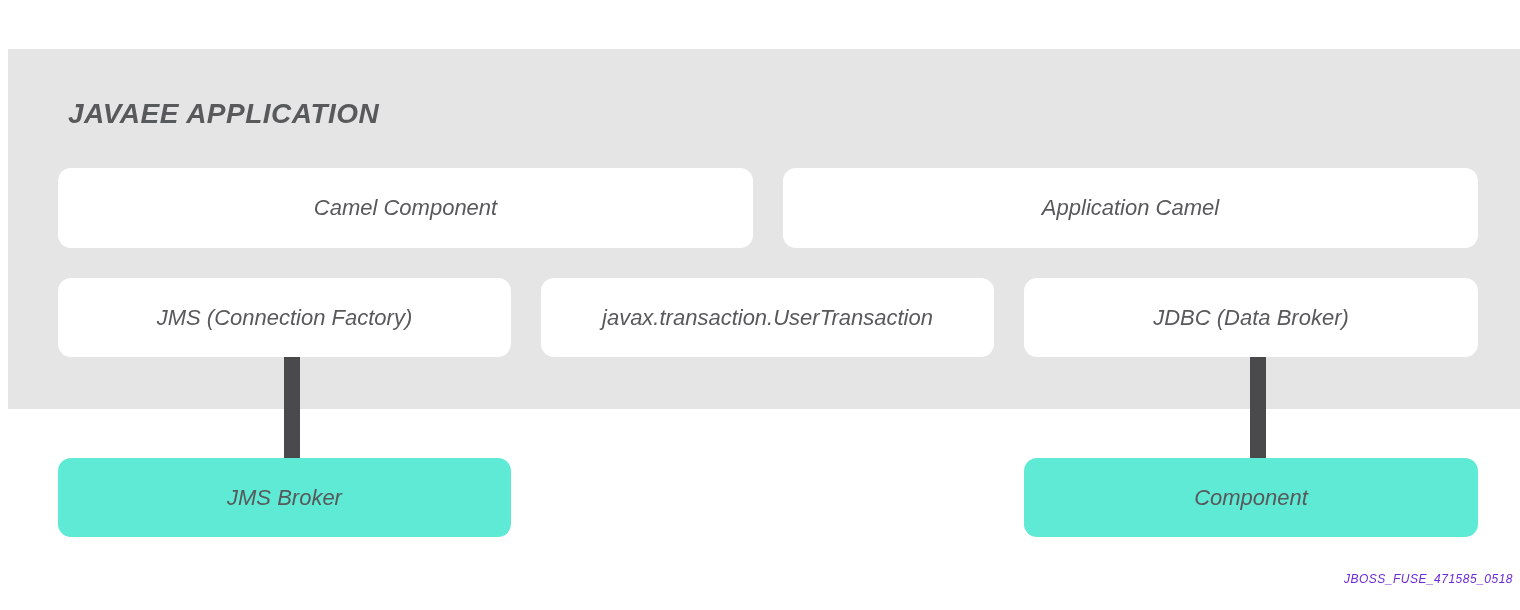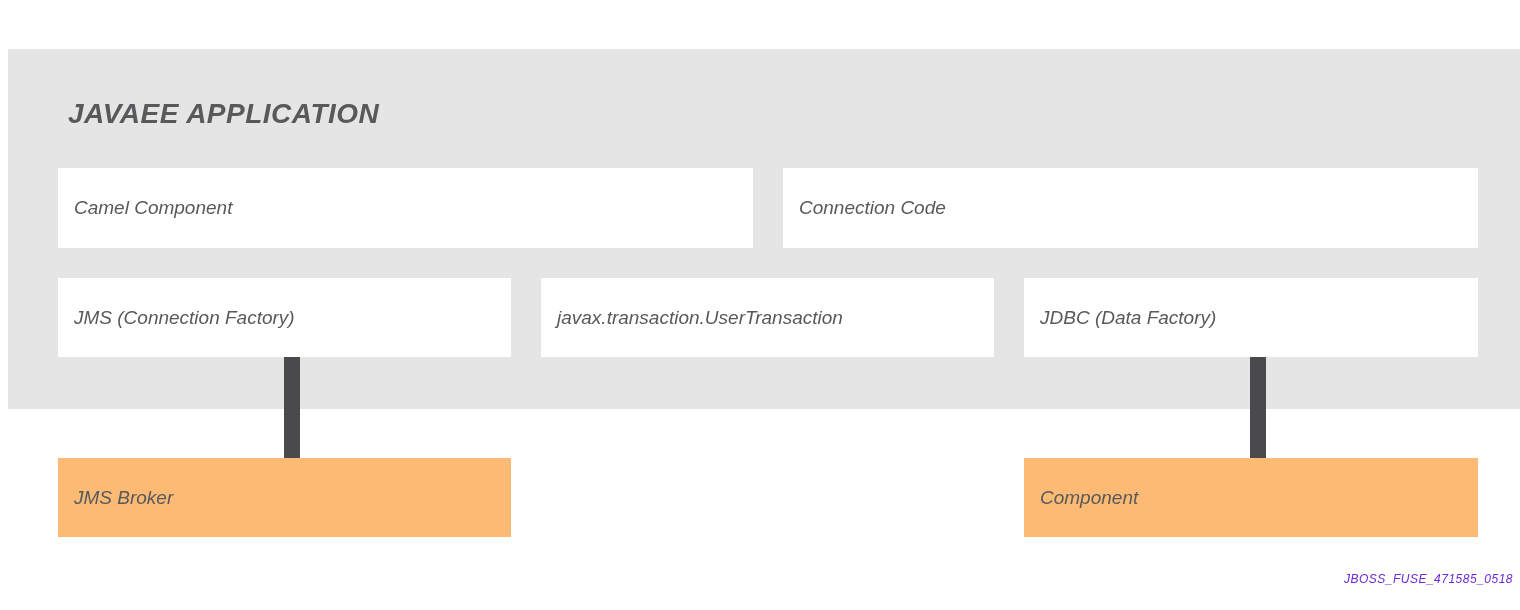--- a/index.html
+++ b/index.html
@@ -29,27 +29,28 @@
     font-weight: 700;
     letter-spacing: 0.5px;
     color: #58595b;
     line-height: 1;
     white-space: nowrap;
   }
   .node {
     position: absolute;
     display: flex;
     align-items: center;
-    justify-content: flex-start;
-    font-size: 19px;
+    justify-content: center;
+    font-size: 22px;
     color: #58595b;
     white-space: nowrap;
+    border-radius: 13px;
   }
   .node.white { background: #ffffff; }
-  .node.gray  { background: #fdba74; }
+  .node.gray  { background: #5eead4; }
 
   
   .box-camel       { left: 50px;  top: 160px; width: 695px; height: 80px; }
   .box-appcode     { left: 775px; top: 160px; width: 695px; height: 80px; }
   
   .box-jms         { left: 50px;   top: 270px; width: 453px; height: 79px; }
   .box-usertx      { left: 533px;  top: 270px; width: 453px; height: 79px; }
   .box-jdbc        { left: 1016px; top: 270px; width: 454px; height: 79px; }
   
   .box-jmsbroker   { left: 50px;   top: 450px; width: 453px; height: 79px; }
@@ -82,31 +83,31 @@
 <div class="stage">
 
   <div class="app-panel"></div>
 
   <div class="panel-title">JAVAEE APPLICATION</div>
 
   <div class="node white box-camel">
     <span>Camel Component</span>
   </div>
   <div class="node white box-appcode">
-    <span>Connection Code</span>
+    <span>Application Camel</span>
   </div>
 
   <div class="node white box-usertx">
     <span>javax.transaction.UserTransaction</span>
   </div>
   <div class="node white box-jms">
     <span>JMS (Connection Factory)</span>
   </div>
   <div class="node white box-jdbc">
-    <span>JDBC (Data Factory)</span>
+    <span>JDBC (Data Broker)</span>
   </div>
 
   <div class="connector connector-jms"></div>
   <div class="connector connector-jdbc"></div>
 
   <div class="node gray box-jmsbroker">
     <span>JMS Broker</span>
   </div>
   <div class="node gray box-database">
     <span>Component</span>

